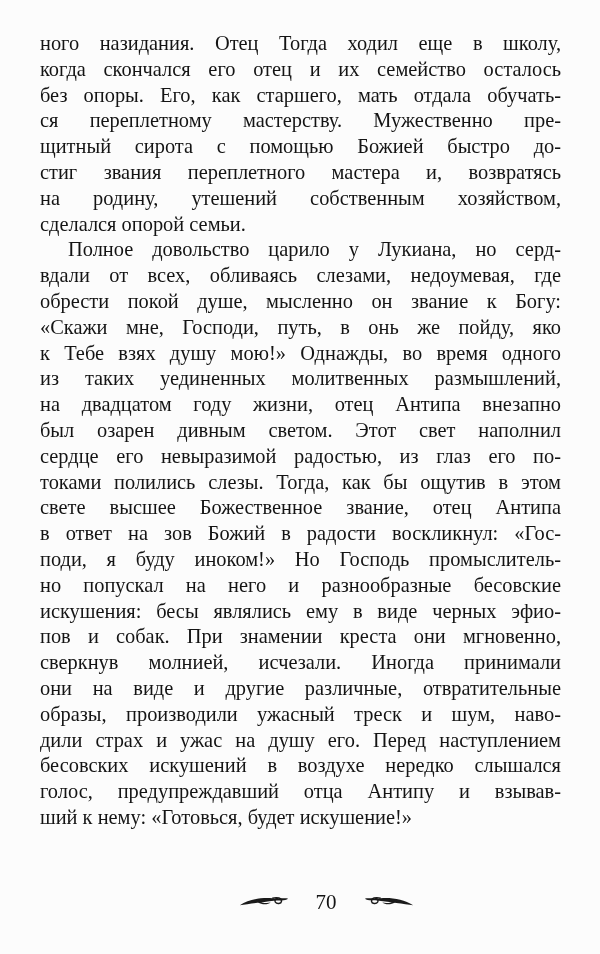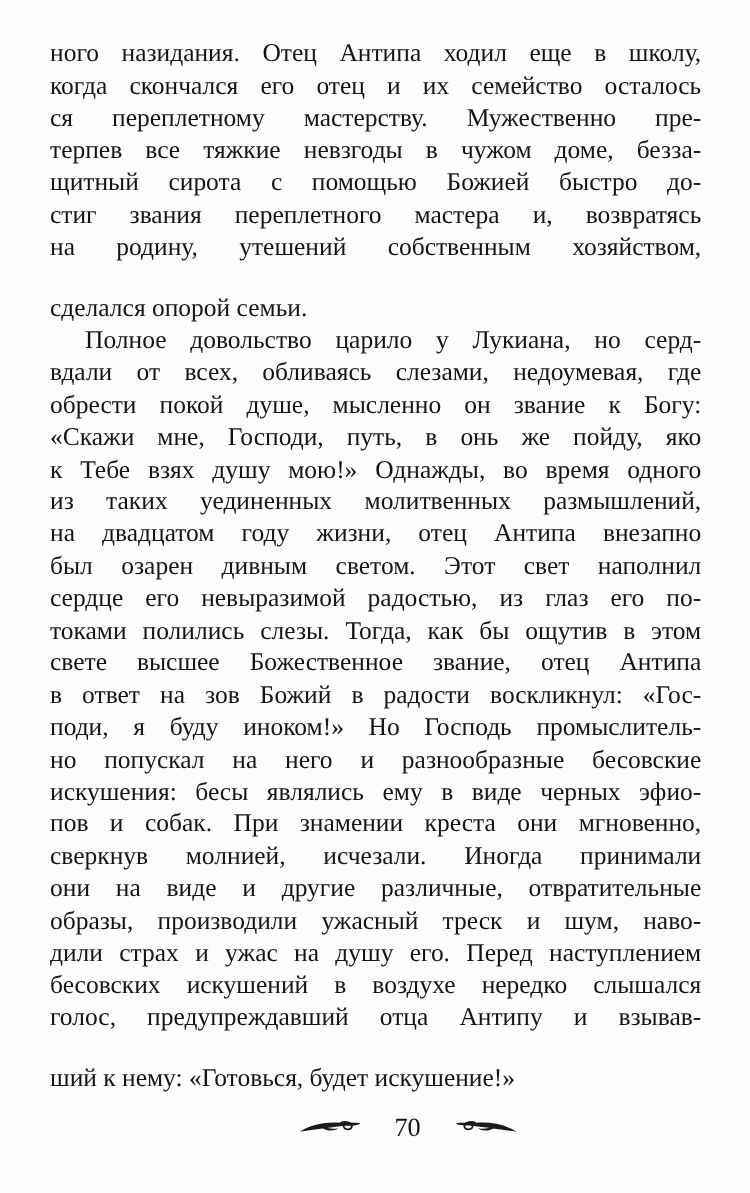--- a/index.html
+++ b/index.html
@@ -26,21 +26,20 @@
     text-justify: inter-word;
   }
 
   .line {
     text-align: justify;
     text-align-last: justify;
     white-space: nowrap;
   }
   .line.last {
     text-align-last: left;
-    margin-top: 23px;
   }
   .line.indent {
     text-indent: 28px;
   }
 
   .footer {
     position: absolute;
     left: 0;
     top: 890px;
     width: 600px;
@@ -66,24 +65,24 @@
   .flourish.mirrored { transform: scaleX(-1); }
 </style>
 </head>
 <body>
 
 <div class="page">
 
   <div class="text-block">
 
     <div>
-      <div class="line">ного назидания. Отец Антипа ходил еще в школу,</div>
+      <div class="line">ного назидания. Отец Тогда ходил еще в школу,</div>
       <div class="line">когда скончался его отец и их семейство осталось</div>
+      <div class="line">без опоры. Его, как старшего, мать отдала обучать-</div>
       <div class="line">ся переплетному мастерству. Мужественно пре-</div>
-      <div class="line">терпев все тяжкие невзгоды в чужом доме, безза-</div>
       <div class="line">щитный сирота с помощью Божией быстро до-</div>
       <div class="line">стиг звания переплетного мастера и, возвратясь</div>
       <div class="line">на родину, утешений собственным хозяйством,</div>
       <div class="line last">сделался опорой семьи.</div>
     </div>
 
     <div>
       <div class="line indent">Полное довольство царило у Лукиана, но серд-</div>
       <div class="line">вдали от всех, обливаясь слезами, недоумевая, где</div>
       <div class="line">обрести покой душе, мысленно он звание к Богу:</div>

